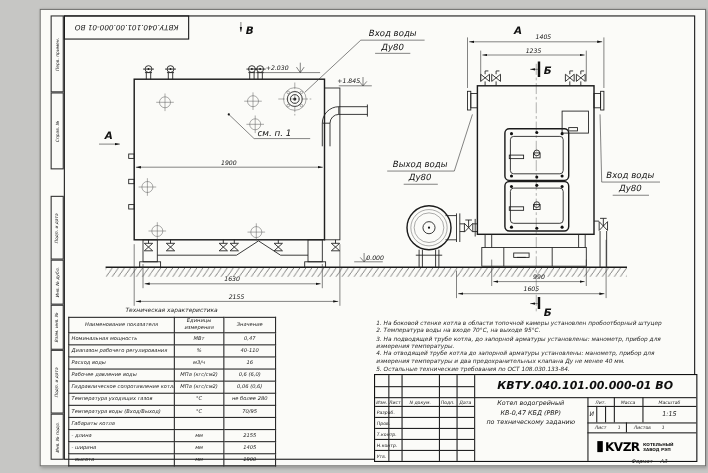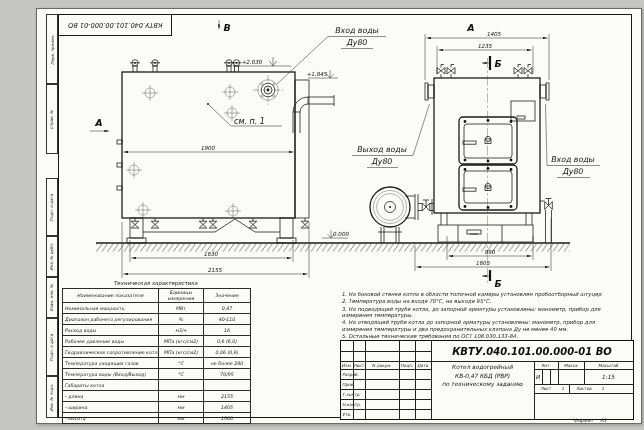--- a/index.html
+++ b/index.html
@@ -445,17 +445,25 @@
   <div class="txt" style="left:217px;top:20px;width:26px;height:8px">Масса</div>
   <div class="txt" style="left:243px;top:20px;width:49px;height:8px">Масштаб</div>
   <div class="txt" style="left:193px;top:28px;width:8px;height:15px;font-size:5.5px">И</div>
   <div class="txt" style="left:243px;top:28px;width:49px;height:15px;font-size:5.8px">1:15</div>
 
   <div class="txt" style="left:196px;top:43px;width:18px;height:9px">Лист</div>
   <div class="txt" style="left:218px;top:43px;width:8px;height:9px">1</div>
   <div class="txt" style="left:231px;top:43px;width:24px;height:9px">Листов</div>
   <div class="txt" style="left:258px;top:43px;width:8px;height:9px">1</div>
 
+  <div class="kvzr">
+    <span class="kmark"></span>
+    <span class="klogo">KVZR</span>
+    <span class="kco">
+      <span style="display:block">КОТЕЛЬНЫЙ</span>
+      <span style="display:block">ЗАВОД РЭП</span>
+    </span>
+  </div>
 </div>
 
 <div class="fmt">
   <span>Формат</span><span>А3</span>
 </div>
 
 </body></html>

